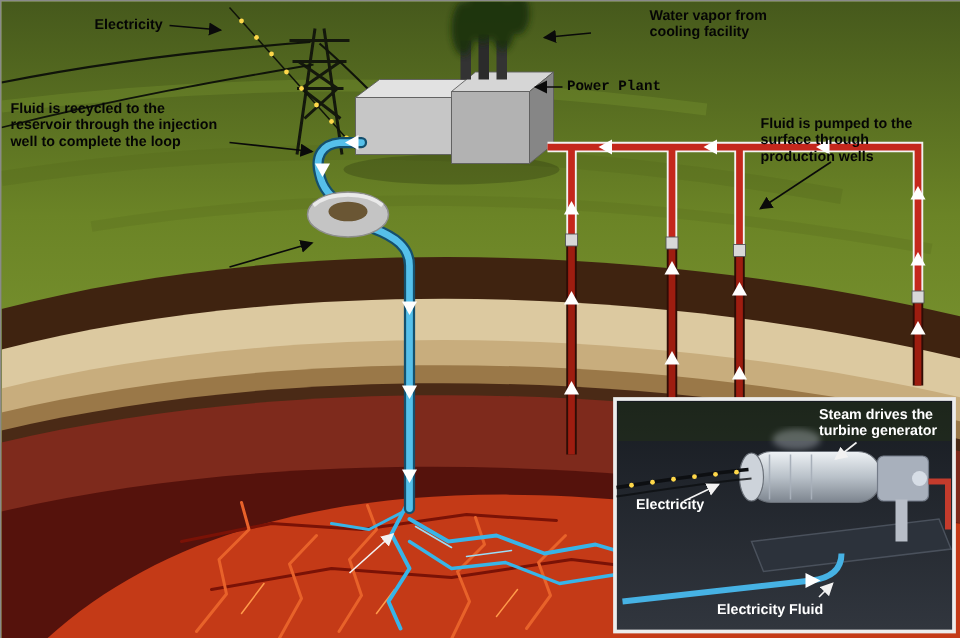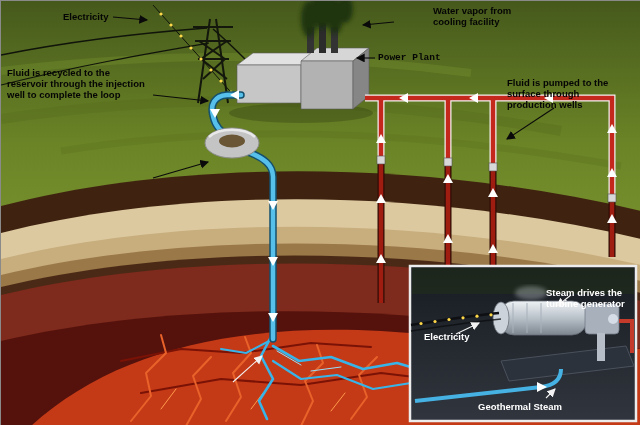--- a/index.html
+++ b/index.html
@@ -227,17 +227,17 @@
 <div class="lbl" style="left:62px;top:10px;">Electricity</div>
 <div class="lbl" style="left:396px;top:4px;margin-left:36px;">Water vapor from
 cooling facility</div>
 <div class="lbl" style="left:377px;top:51px;font-family:Liberation Mono, monospace;">Power Plant</div>
 <div class="lbl" style="left:506px;top:64px;margin-top:12px;">Fluid is pumped to the
 surface through
 production wells</div>
 <div class="lbl" style="left:6px;top:66px;">Fluid is recycled to the
 reservoir through the injection
 well to complete the loop</div>
-<div class="lbl light" style="left:545px;top:286px;">Steam drives the
+<div class="lbl light" style="left:545px;top:270px;">Steam drives the
 turbine generator</div>
 <div class="lbl light" style="left:423px;top:330px;">Electricity</div>
-<div class="lbl light" style="left:477px;top:400px;">Geothermal Steam</div>
+<div class="lbl light" style="left:477px;top:400px;">Electricity Fluid</div>
 </div>
 
 </body></html>

